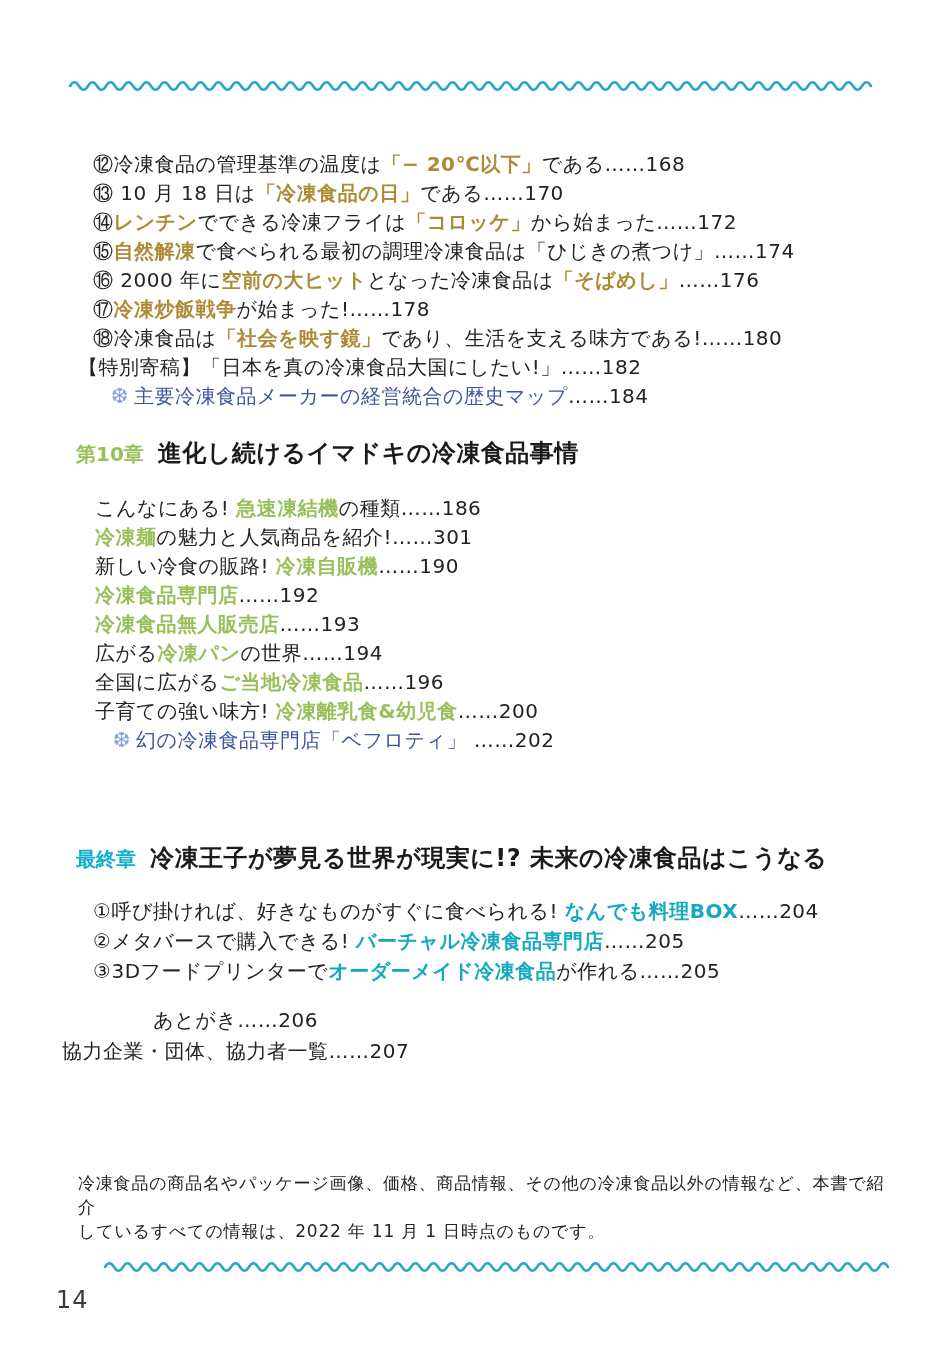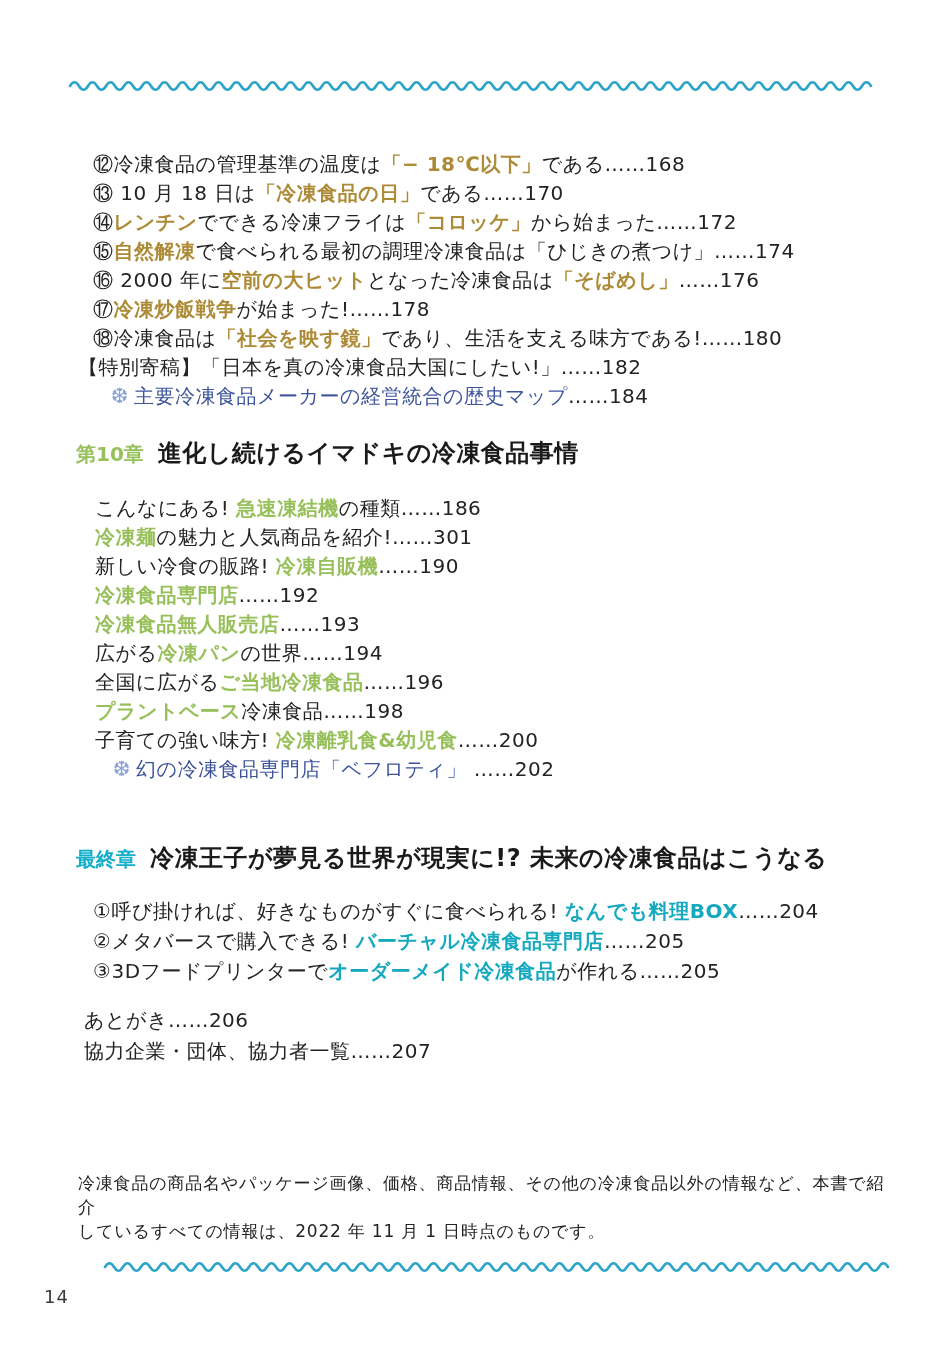--- a/index.html
+++ b/index.html
@@ -31,31 +31,31 @@
   .chapter-heading{white-space:nowrap;font-weight:bold;}
   .ch-label{font-size:20px;margin-right:14px;}
   .ch-label.green{color:var(--c-green,#97c05a);}
   .ch-label.teal{color:var(--c-teal2,#10aecb);}
   .ch-title{font-size:24px;color:#1a1a1a;letter-spacing:0.5px;}
 
   .footer-note{width:820px;}
   .fn-heading{color:var(--c-azure,#1ca1dc);font-weight:bold;font-size:18px;letter-spacing:5px;margin-bottom:8px;}
   .fn-body{font-size:17px;letter-spacing:0.8px;line-height:24px;color:var(--c-ink,#232323);}
 
-  .page-number{font-size:18px;color:#3a3a3a;letter-spacing:1px;}
+  .page-number{font-size:24px;color:#3a3a3a;letter-spacing:1px;margin-left:12px;}
 </style>
 </head>
 <body>
 
 <svg class="wave abs" style="left:69px;top:77px;" width="806" height="18" viewBox="0 0 806 18">
   <path d="M1,9 q4.5,-7.5 9,0 t9,0 t9,0 t9,0 t9,0 t9,0 t9,0 t9,0 t9,0 t9,0 t9,0 t9,0 t9,0 t9,0 t9,0 t9,0 t9,0 t9,0 t9,0 t9,0 t9,0 t9,0 t9,0 t9,0 t9,0 t9,0 t9,0 t9,0 t9,0 t9,0 t9,0 t9,0 t9,0 t9,0 t9,0 t9,0 t9,0 t9,0 t9,0 t9,0 t9,0 t9,0 t9,0 t9,0 t9,0 t9,0 t9,0 t9,0 t9,0 t9,0 t9,0 t9,0 t9,0 t9,0 t9,0 t9,0 t9,0 t9,0 t9,0 t9,0 t9,0 t9,0 t9,0 t9,0 t9,0 t9,0 t9,0 t9,0 t9,0 t9,0 t9,0 t9,0 t9,0 t9,0 t9,0 t9,0 t9,0 t9,0 t9,0 t9,0 t9,0 t9,0 t9,0 t9,0 t9,0 t9,0 t9,0 t9,0 t9,0"></path>
 </svg>
 
 <div class="toc-block abs" style="left:93px;top:150px;">
-    <div class="toc-line"><span class="seg-ink">⑫冷凍食品の管理基準の温度は</span><span class="seg-gold">「− 18℃以下」</span><span class="seg-ink">である……168</span></div>
+    <div class="toc-line"><span class="seg-ink">⑫冷凍食品の管理基準の温度は</span><span class="seg-gold">「− 20℃以下」</span><span class="seg-ink">である……168</span></div>
     <div class="toc-line"><span class="seg-ink">⑬ 10 月 18 日は</span><span class="seg-gold">「冷凍食品の日」</span><span class="seg-ink">である……170</span></div>
     <div class="toc-line"><span class="seg-ink">⑭</span><span class="seg-gold">レンチン</span><span class="seg-ink">でできる冷凍フライは</span><span class="seg-gold">「コロッケ」</span><span class="seg-ink">から始まった……172</span></div>
     <div class="toc-line"><span class="seg-ink">⑮</span><span class="seg-gold">自然解凍</span><span class="seg-ink">で食べられる最初の調理冷凍食品は「ひじきの煮つけ」……174</span></div>
     <div class="toc-line"><span class="seg-ink">⑯ 2000 年に</span><span class="seg-gold">空前の大ヒット</span><span class="seg-ink">となった冷凍食品は</span><span class="seg-gold">「そばめし」</span><span class="seg-ink">……176</span></div>
     <div class="toc-line"><span class="seg-ink">⑰</span><span class="seg-gold">冷凍炒飯戦争</span><span class="seg-ink">が始まった!……178</span></div>
     <div class="toc-line"><span class="seg-ink">⑱冷凍食品は</span><span class="seg-gold">「社会を映す鏡」</span><span class="seg-ink">であり、生活を支える味方である!……180</span></div>
     <div class="toc-line indent-bracket"><span class="seg-ink">【特別寄稿】「日本を真の冷凍食品大国にしたい!」……182</span></div>
     <div class="toc-line indent-snow"><span class="seg-snow">❆</span><span class="seg-navy">主要冷凍食品メーカーの経営統合の歴史マップ</span><span class="seg-ink">……184</span></div>
   </div>
 
@@ -64,36 +64,35 @@
 </div>
 
 <div class="toc-block abs" style="left:95px;top:494px;">
     <div class="toc-line"><span class="seg-ink">こんなにある! </span><span class="seg-green">急速凍結機</span><span class="seg-ink">の種類……186</span></div>
     <div class="toc-line"><span class="seg-green">冷凍麺</span><span class="seg-ink">の魅力と人気商品を紹介!……301</span></div>
     <div class="toc-line"><span class="seg-ink">新しい冷食の販路! </span><span class="seg-green">冷凍自販機</span><span class="seg-ink">……190</span></div>
     <div class="toc-line"><span class="seg-green">冷凍食品専門店</span><span class="seg-ink">……192</span></div>
     <div class="toc-line"><span class="seg-green">冷凍食品無人販売店</span><span class="seg-ink">……193</span></div>
     <div class="toc-line"><span class="seg-ink">広がる</span><span class="seg-green">冷凍パン</span><span class="seg-ink">の世界……194</span></div>
     <div class="toc-line"><span class="seg-ink">全国に広がる</span><span class="seg-green">ご当地冷凍食品</span><span class="seg-ink">……196</span></div>
-    <div class="toc-line"><span class="seg-green">プラントベース</span><span class="seg-ink">冷凍食品……198</span></div>
     <div class="toc-line"><span class="seg-ink">子育ての強い味方! </span><span class="seg-green">冷凍離乳食&amp;幼児食</span><span class="seg-ink">……200</span></div>
     <div class="toc-line indent-snow"><span class="seg-snow">❆</span><span class="seg-navy">幻の冷凍食品専門店「ベフロティ」</span><span class="seg-ink"> ……202</span></div>
   </div>
 
 <div class="chapter-heading abs" style="left:76px;top:842px;">
   <span class="ch-label teal">最終章</span><span class="ch-title">冷凍王子が夢見る世界が現実に!? 未来の冷凍食品はこうなる</span>
 </div>
 
 <div class="toc-block lh30 abs" style="left:93px;top:896px;">
     <div class="toc-line"><span class="seg-ink">①呼び掛ければ、好きなものがすぐに食べられる! </span><span class="seg-teal">なんでも料理BOX</span><span class="seg-ink">……204</span></div>
     <div class="toc-line"><span class="seg-ink">②メタバースで購入できる! </span><span class="seg-teal">バーチャル冷凍食品専門店</span><span class="seg-ink">……205</span></div>
     <div class="toc-line"><span class="seg-ink">③3Dフードプリンターで</span><span class="seg-teal">オーダーメイド冷凍食品</span><span class="seg-ink">が作れる……205</span></div>
   </div>
 
-<div class="toc-block lh31 abs" style="left:84px;top:1005px;">
+<div class="toc-block lh31 abs" style="left:62px;top:1005px;text-align:center;">
     <div class="toc-line"><span class="seg-ink">あとがき……206</span></div>
     <div class="toc-line"><span class="seg-ink">協力企業・団体、協力者一覧……207</span></div>
   </div>
 
 <div class="footer-note abs" style="left:78px;top:1171px;">
   <div class="fn-body">冷凍食品の商品名やパッケージ画像、価格、商品情報、その他の冷凍食品以外の情報など、本書で紹介</div>
   <div class="fn-body">しているすべての情報は、2022 年 11 月 1 日時点のものです。</div>
 </div>
 
 <svg class="wave abs" style="left:104px;top:1258px;" width="788" height="18" viewBox="0 0 788 18">

